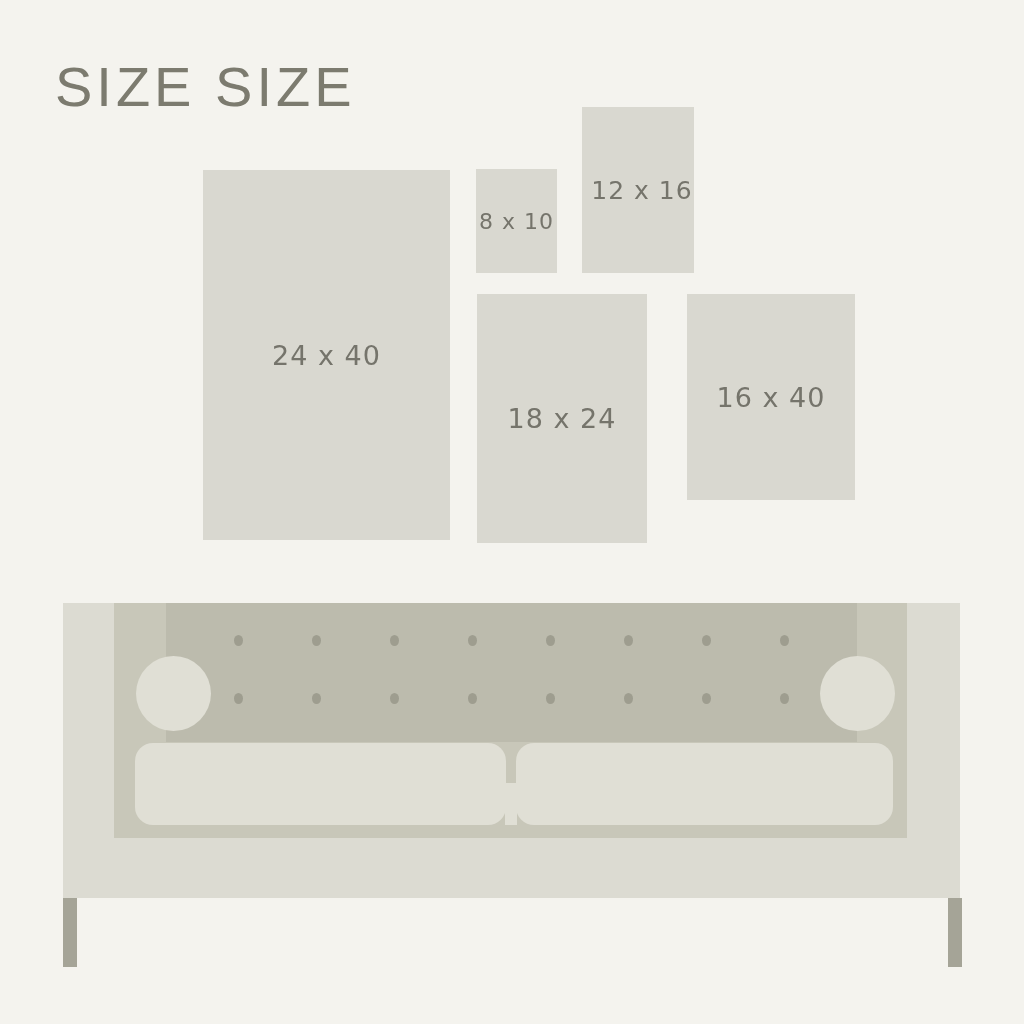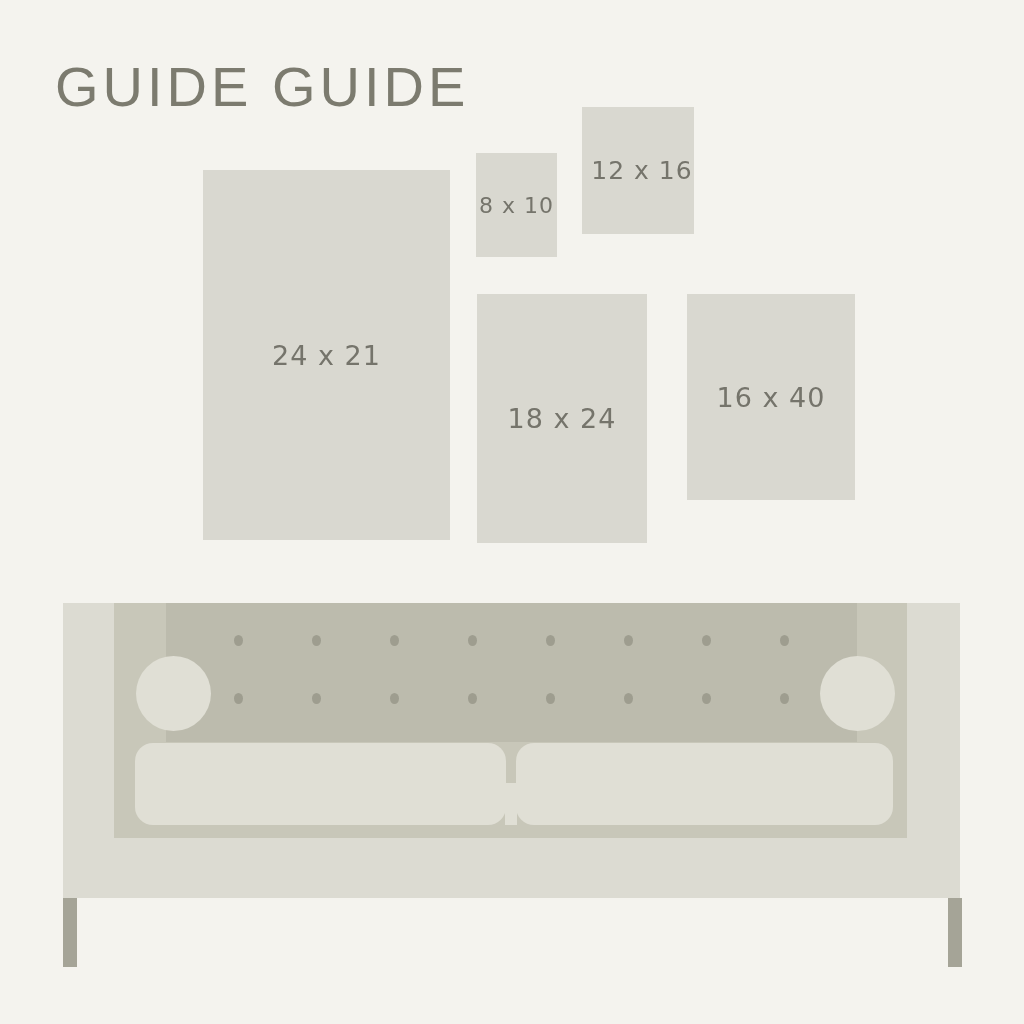--- a/index.html
+++ b/index.html
@@ -26,23 +26,23 @@
     display: flex;
     align-items: center;
     justify-content: center;
   }
   .size-rect span {
     color: #75746b;
     font-size: 27px;
     letter-spacing: 1px;
   }
   #rect-24x36 { left: 203px; top: 170px; width: 247px; height: 370px; }
-  #rect-8x10  { left: 476px; top: 153px; width: 81px;  height: 104px; }
+  #rect-8x10  { left: 476px; top: 169px; width: 81px;  height: 104px; }
   #rect-8x10 span { font-size: 22px; }
-  #rect-12x16 { left: 582px; top: 107px; width: 112px; height: 127px; padding-left: 8px; }
+  #rect-12x16 { left: 582px; top: 107px; width: 112px; height: 166px; padding-left: 8px; }
   #rect-12x16 span { font-size: 25px; }
   #rect-18x24 { left: 477px; top: 294px; width: 170px; height: 249px; }
   #rect-16x20 { left: 687px; top: 294px; width: 168px; height: 206px; }
 
   
   .couch-body {
     position: absolute;
     left: 63px; top: 603px;
     width: 897px; height: 295px;
     background: #dcdbd2;
@@ -96,24 +96,24 @@
     background: #a5a497;
   }
   .leg.left  { left: 63px; }
   .leg.right { left: 948px; }
 </style>
 </head>
 <body>
 
 <div>
 
-  <h1 class="title">GUIDE GUIDE</h1>
+  <h1 class="title">SIZE SIZE</h1>
 
   <div class="size-rect" id="rect-24x36">
-    <span>24 x 21</span>
+    <span>24 x 40</span>
   </div>
   <div class="size-rect" id="rect-8x10">
     <span>8 x 10</span>
   </div>
   <div class="size-rect" id="rect-12x16">
     <span>12 x 16</span>
   </div>
   <div class="size-rect" id="rect-18x24">
     <span>18 x 24</span>
   </div>

